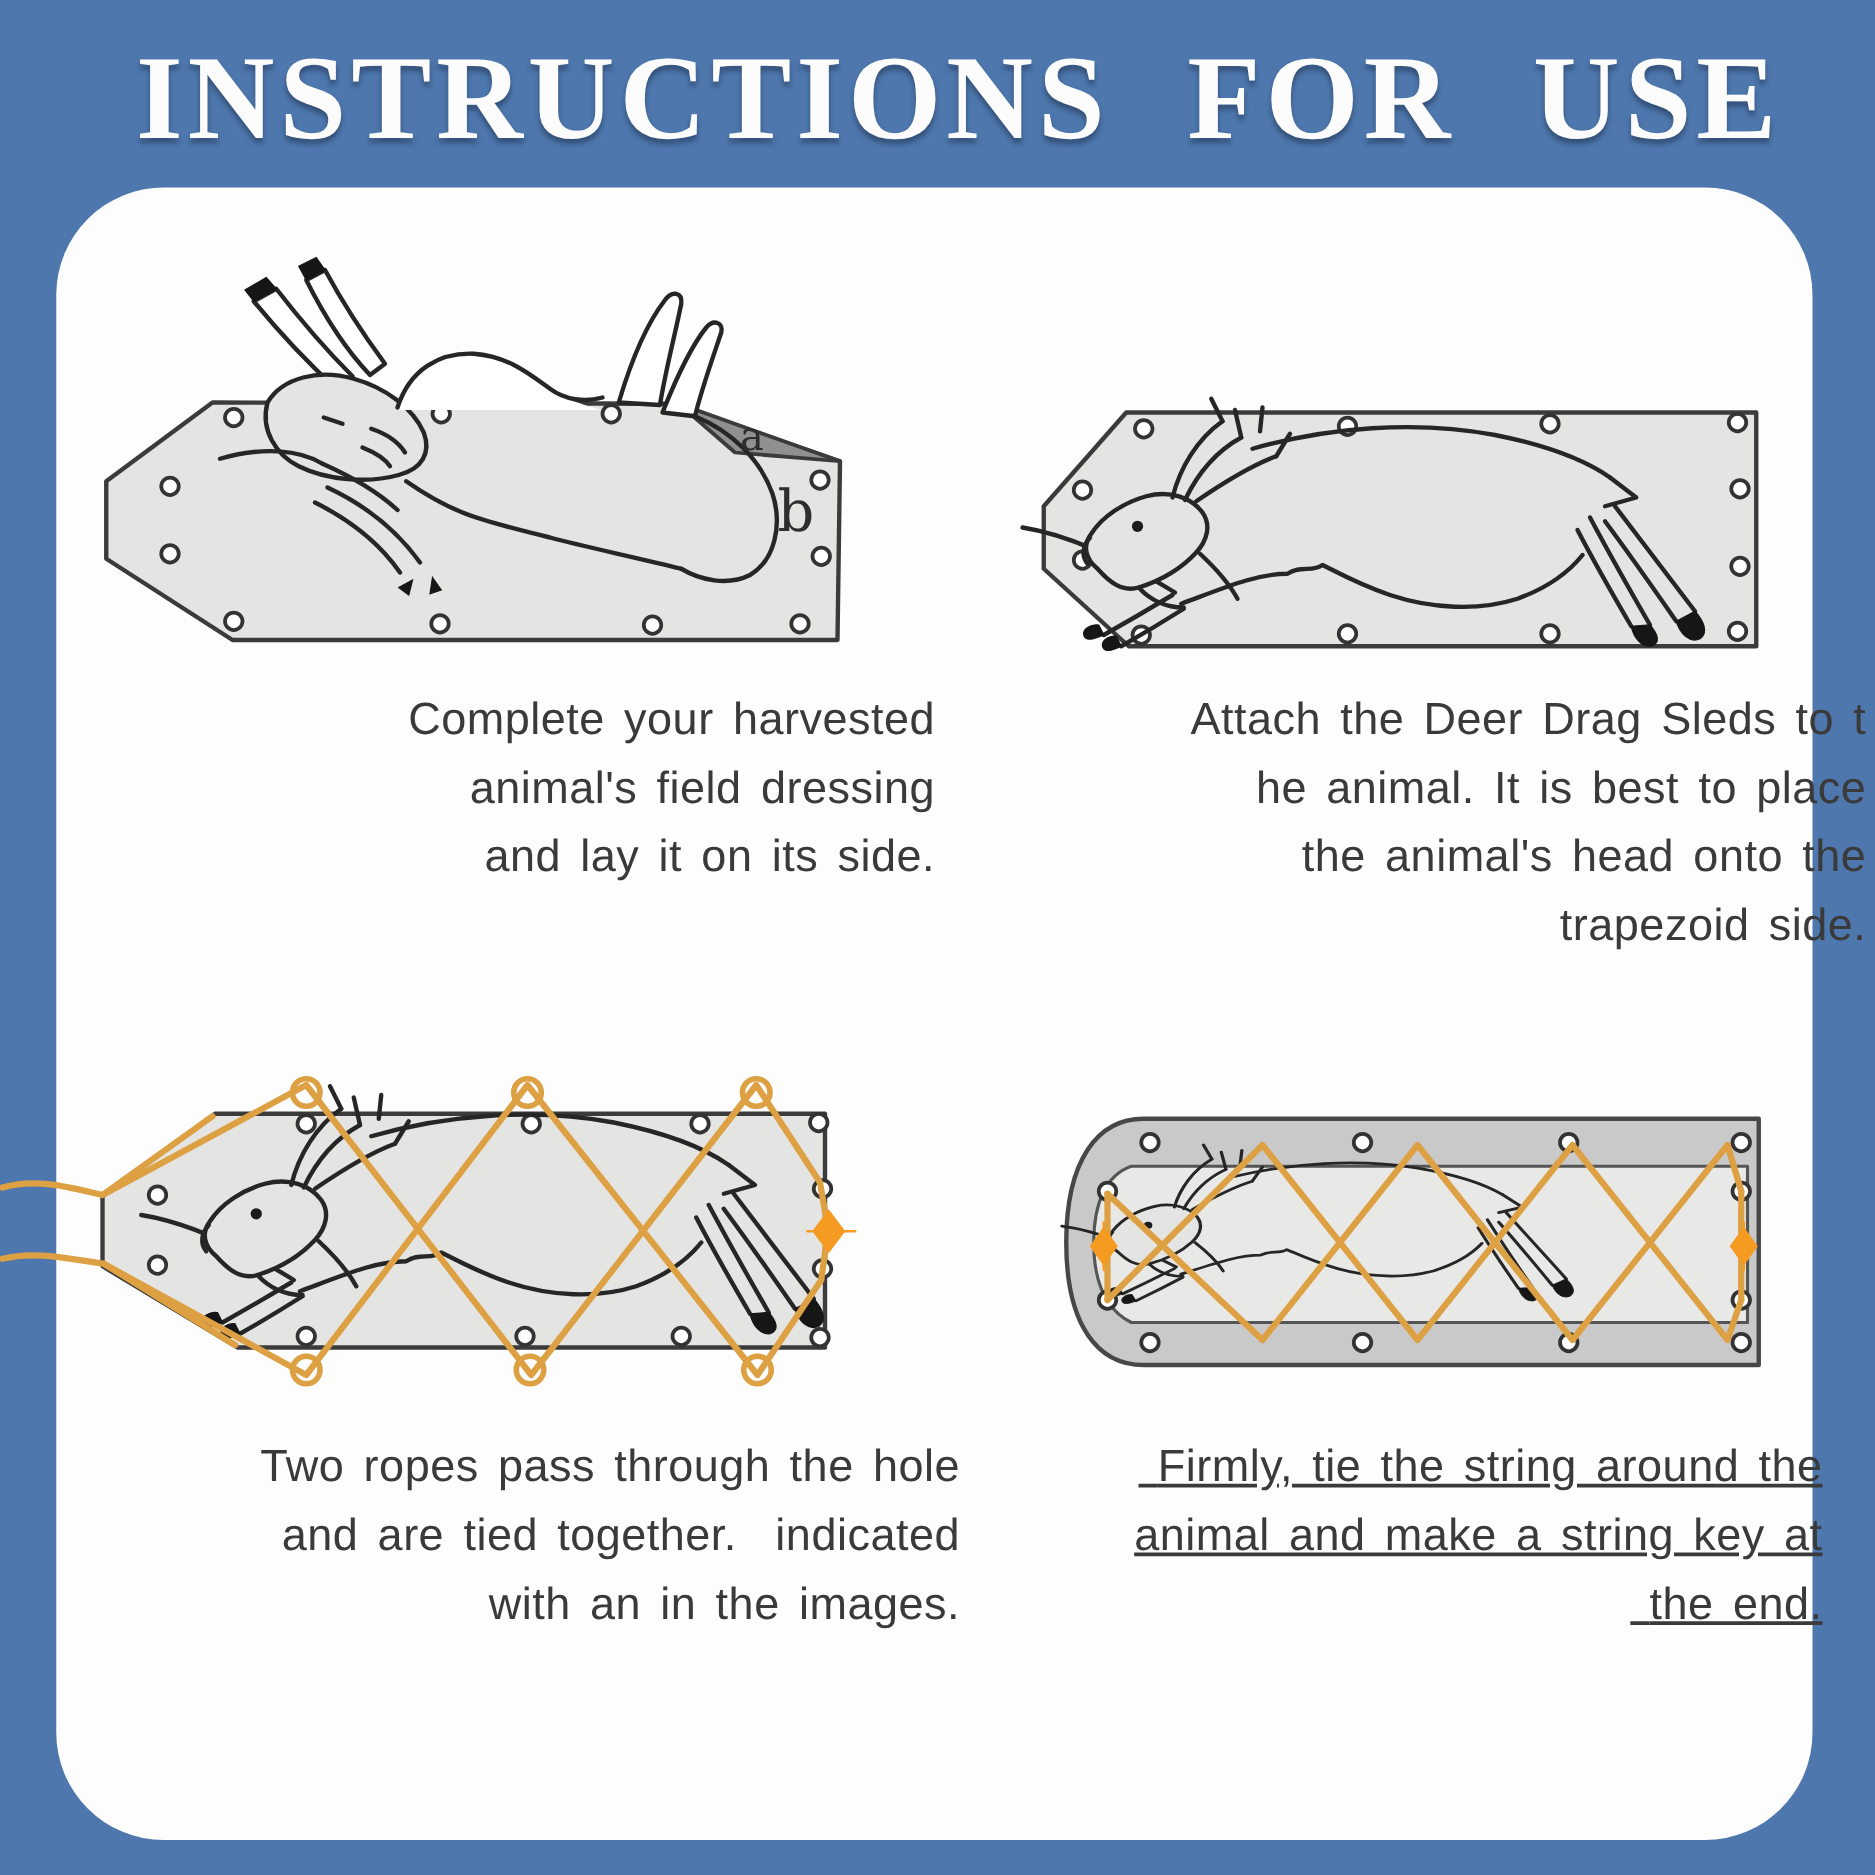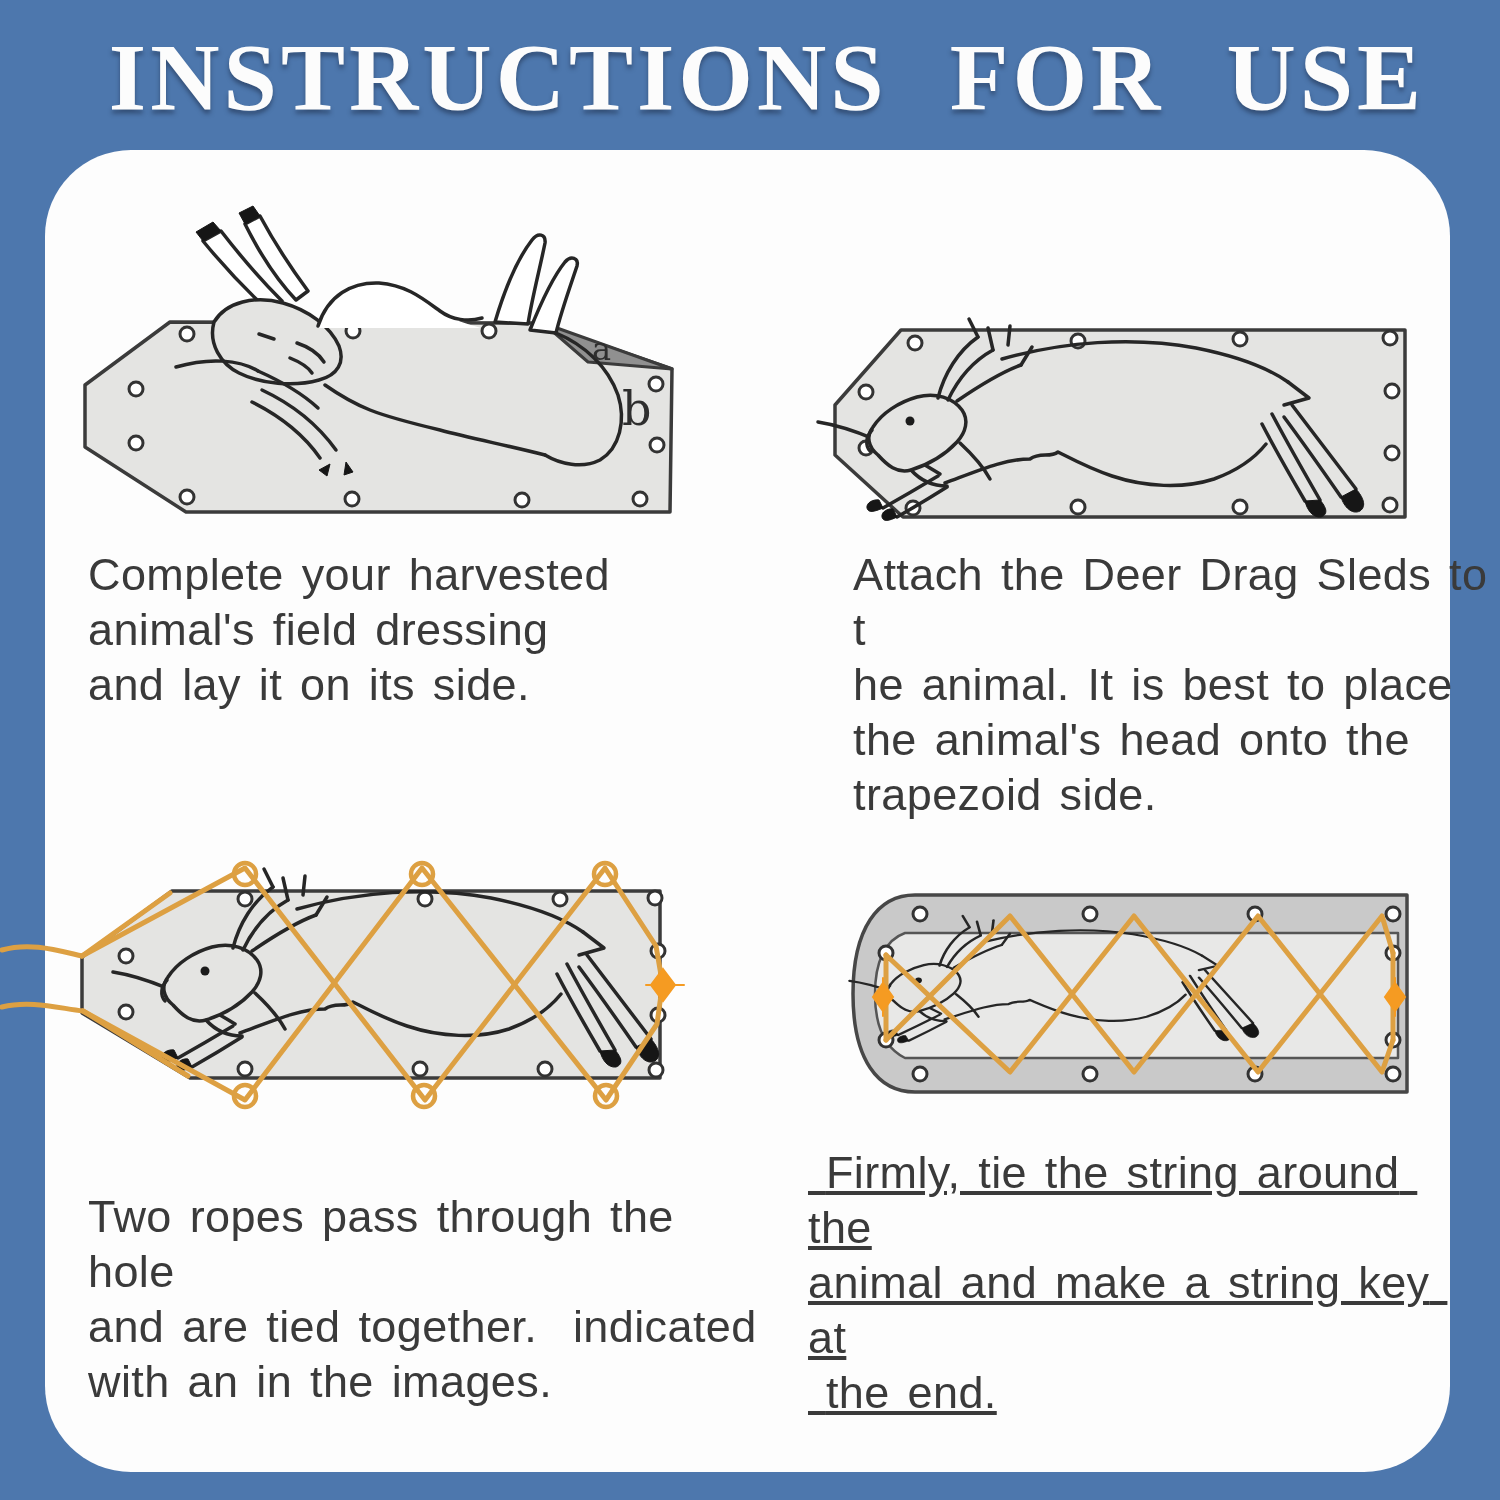--- a/index.html
+++ b/index.html
@@ -20,27 +20,28 @@
   .card{
     position:absolute;left:45px;top:150px;width:1405px;height:1322px;
     background:var(--card_white,#fdfdfd);border-radius:86px;
   }
   .illustration-layer{
     position:absolute;left:0;top:0;width:1500px;height:1500px;
     pointer-events:none;
   }
   .caption{
     position:absolute;
-    font-size:45px;line-height:55px;color:var(--text_color,#3a3a3a);
+    font-size:36px;line-height:55px;color:var(--text_color,#3a3a3a);
     letter-spacing:.4px;word-spacing:5px;
     white-space:pre-wrap;
+    text-align:right;
   }
   .caption-1{left:88px;top:547px;width:660px;}
   .caption-2{left:814px;top:547px;width:640px;margin-left:39px;}
-  .caption-3{left:88px;top:1145px;width:680px;margin-top:44px;}
+  .caption-3{left:88px;top:1145px;width:680px;}
   .caption-4{left:808px;top:1145px;width:650px;text-decoration:underline;}
   
   .sled{fill:var(--sled_fill,#e4e4e2);stroke:var(--outline_dark,#3b3b3b);stroke-width:3.5;stroke-linejoin:round;}
   .fold{fill:var(--sled_fold,#909090);stroke:var(--outline_dark,#3b3b3b);stroke-width:3;stroke-linejoin:round;}
   .grommet{fill:var(--grommet_fill,#ffffff);stroke:#333;stroke-width:3;}
   .deer{fill:none;stroke:#262626;stroke-width:3.5;stroke-linecap:round;stroke-linejoin:round;}
   .deer-fill{fill:var(--sled_fill,#e4e4e2);stroke:#262626;stroke-width:3.5;stroke-linejoin:round;}
   .deer-fillw{fill:#ffffff;stroke:#262626;stroke-width:3.5;stroke-linejoin:round;}
   .hoof{fill:#161616;stroke:#161616;stroke-width:1;}
   .rope{fill:none;stroke:var(--rope,#dda042);stroke-width:5;stroke-linecap:round;stroke-linejoin:round;}

